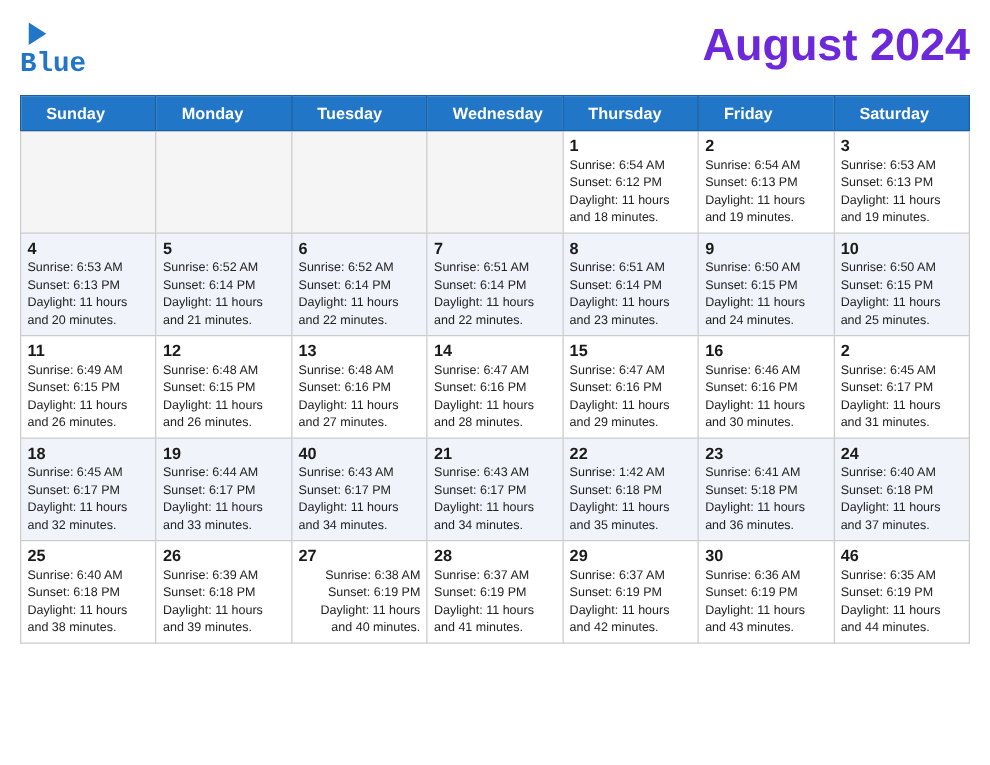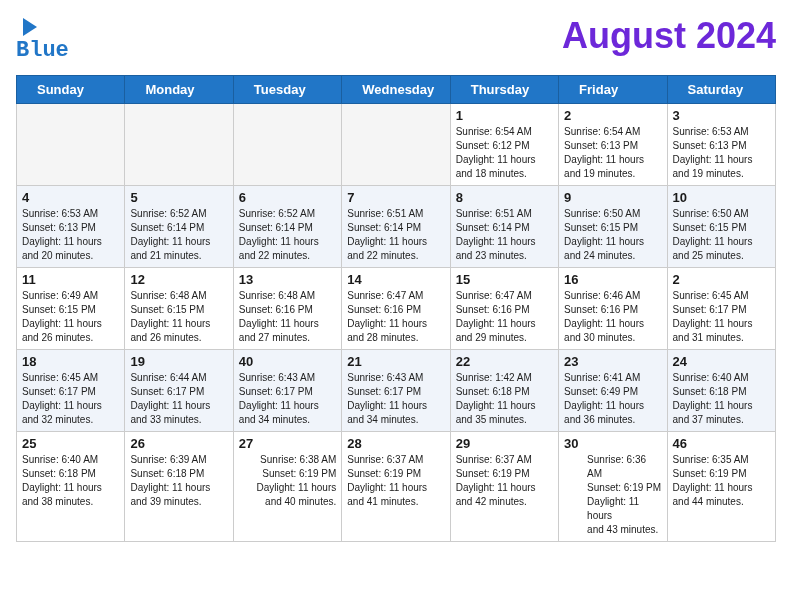--- a/index.html
+++ b/index.html
@@ -272,21 +272,21 @@
         <td>
           <span class="day-num">22</span>
           <div class="day-info" style="white-space: pre-line;">Sunrise: 1:42 AM
 Sunset: 6:18 PM
 Daylight: 11 hours
 and 35 minutes.</div>
         </td>
         <td>
           <span class="day-num">23</span>
           <div class="day-info" style="white-space: pre-line;">Sunrise: 6:41 AM
-Sunset: 6:49 PM
+Sunset: 5:18 PM
 Daylight: 11 hours
 and 36 minutes.</div>
         </td>
         <td>
           <span class="day-num">24</span>
           <div class="day-info" style="white-space: pre-line;">Sunrise: 6:40 AM
 Sunset: 6:18 PM
 Daylight: 11 hours
 and 37 minutes.</div>
         </td>
@@ -322,21 +322,21 @@
         </td>
         <td>
           <span class="day-num">29</span>
           <div class="day-info" style="white-space: pre-line;">Sunrise: 6:37 AM
 Sunset: 6:19 PM
 Daylight: 11 hours
 and 42 minutes.</div>
         </td>
         <td>
           <span class="day-num">30</span>
-          <div class="day-info" style="white-space: pre-line; margin-left: 23px;">Sunrise: 6:36 AM
+          <div class="day-info" style="white-space: pre-line;">Sunrise: 6:36 AM
 Sunset: 6:19 PM
 Daylight: 11 hours
 and 43 minutes.</div>
         </td>
         <td>
           <span class="day-num">46</span>
           <div class="day-info" style="white-space: pre-line;">Sunrise: 6:35 AM
 Sunset: 6:19 PM
 Daylight: 11 hours
 and 44 minutes.</div>

